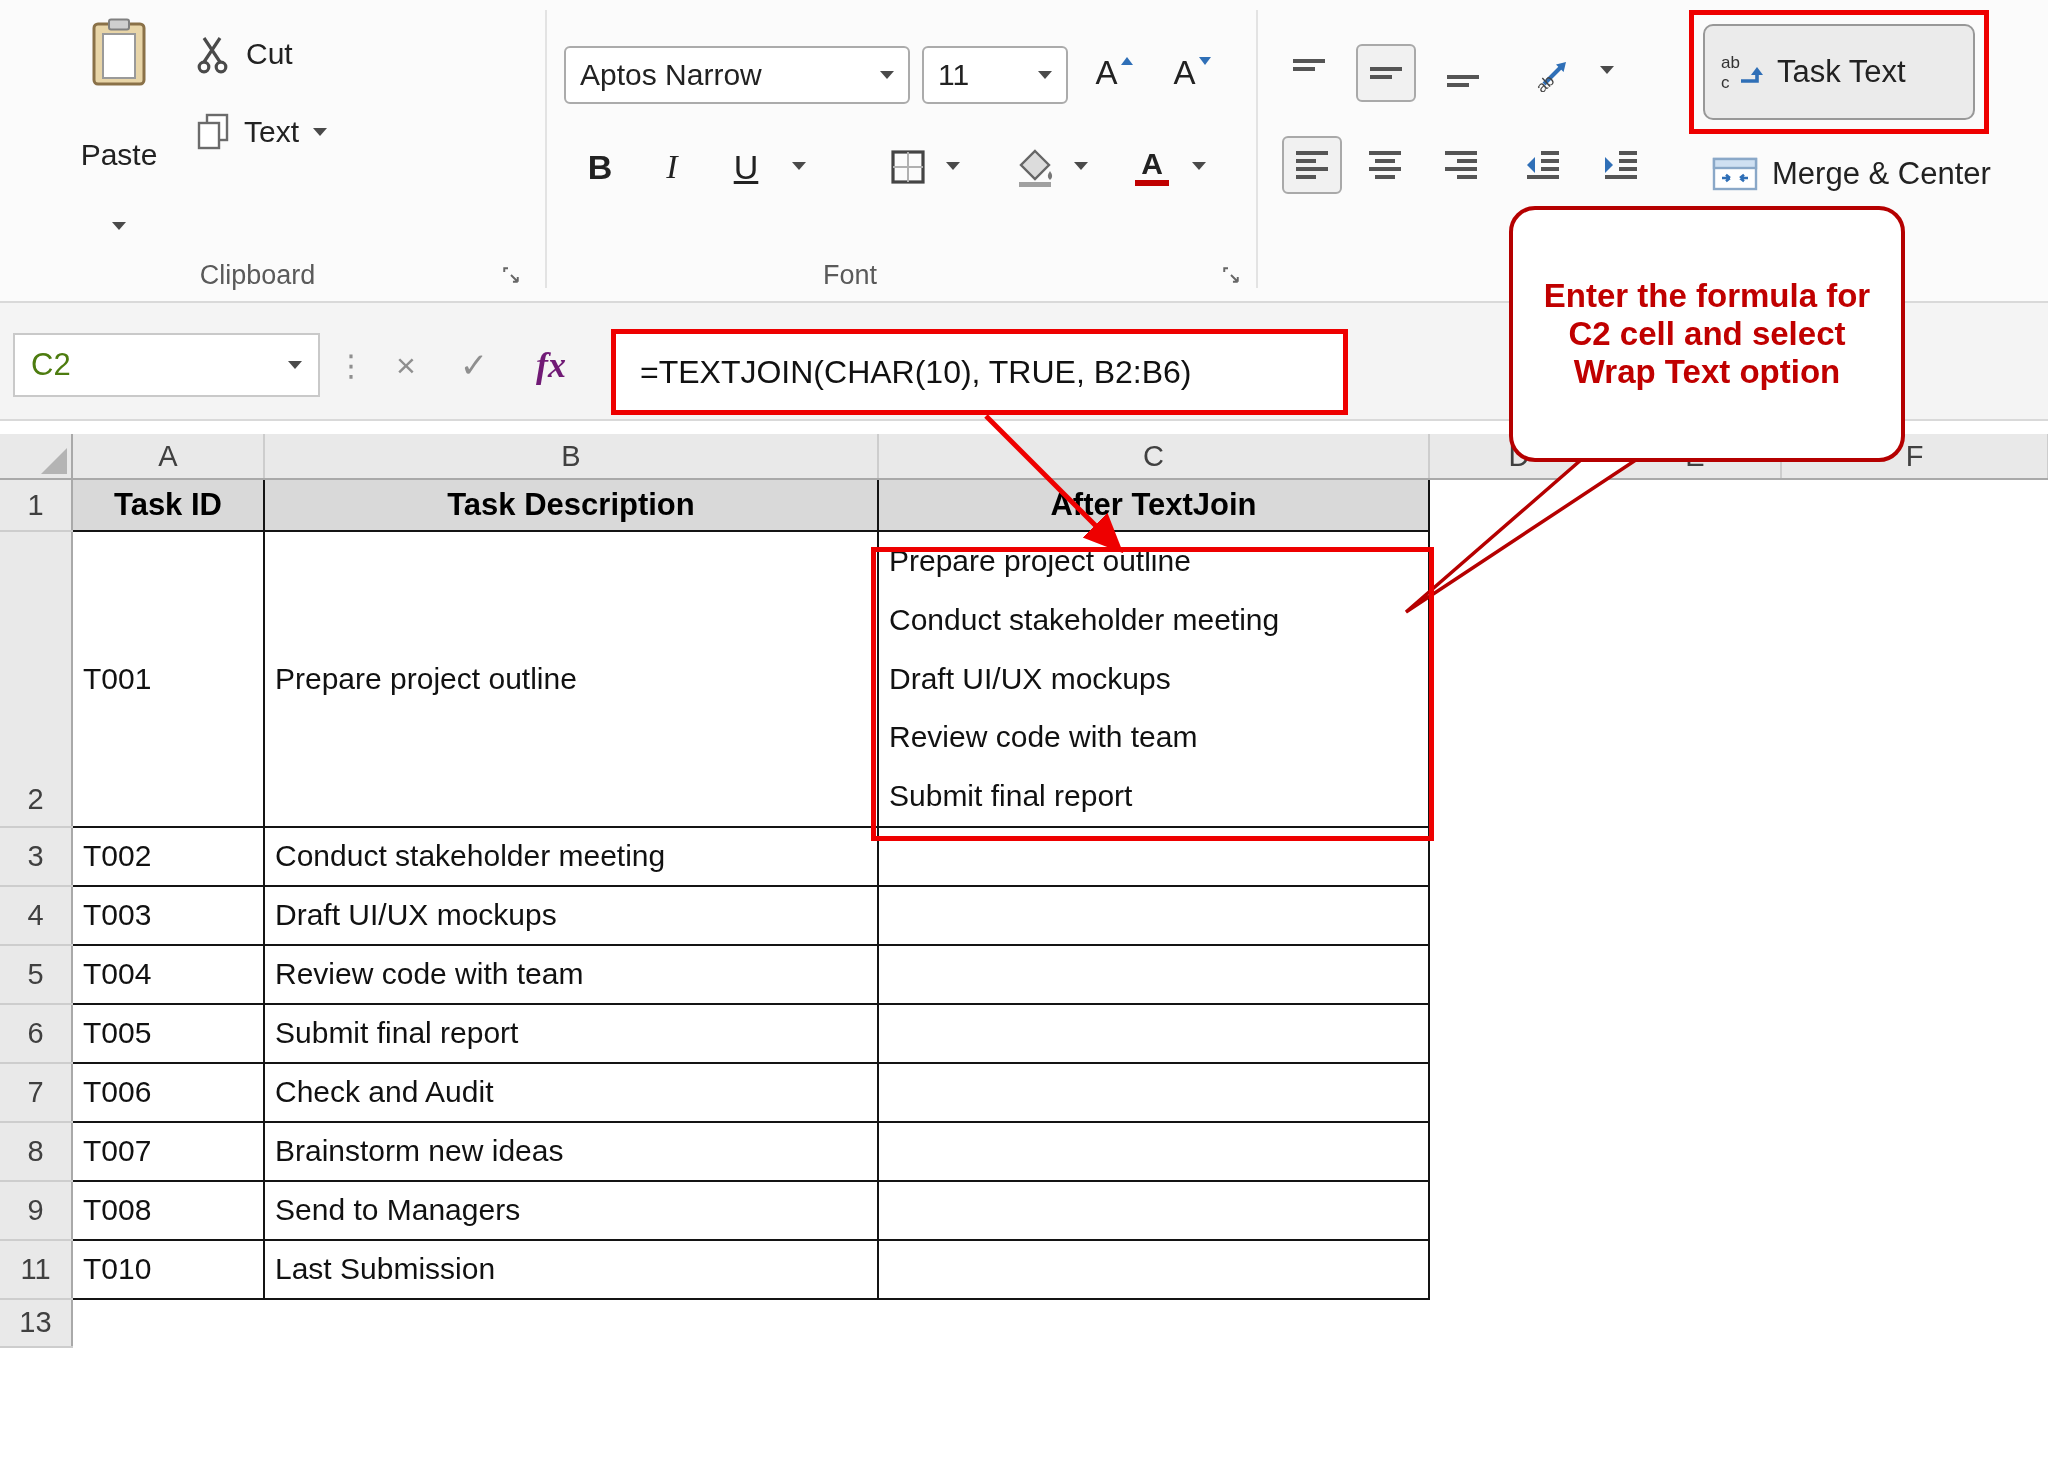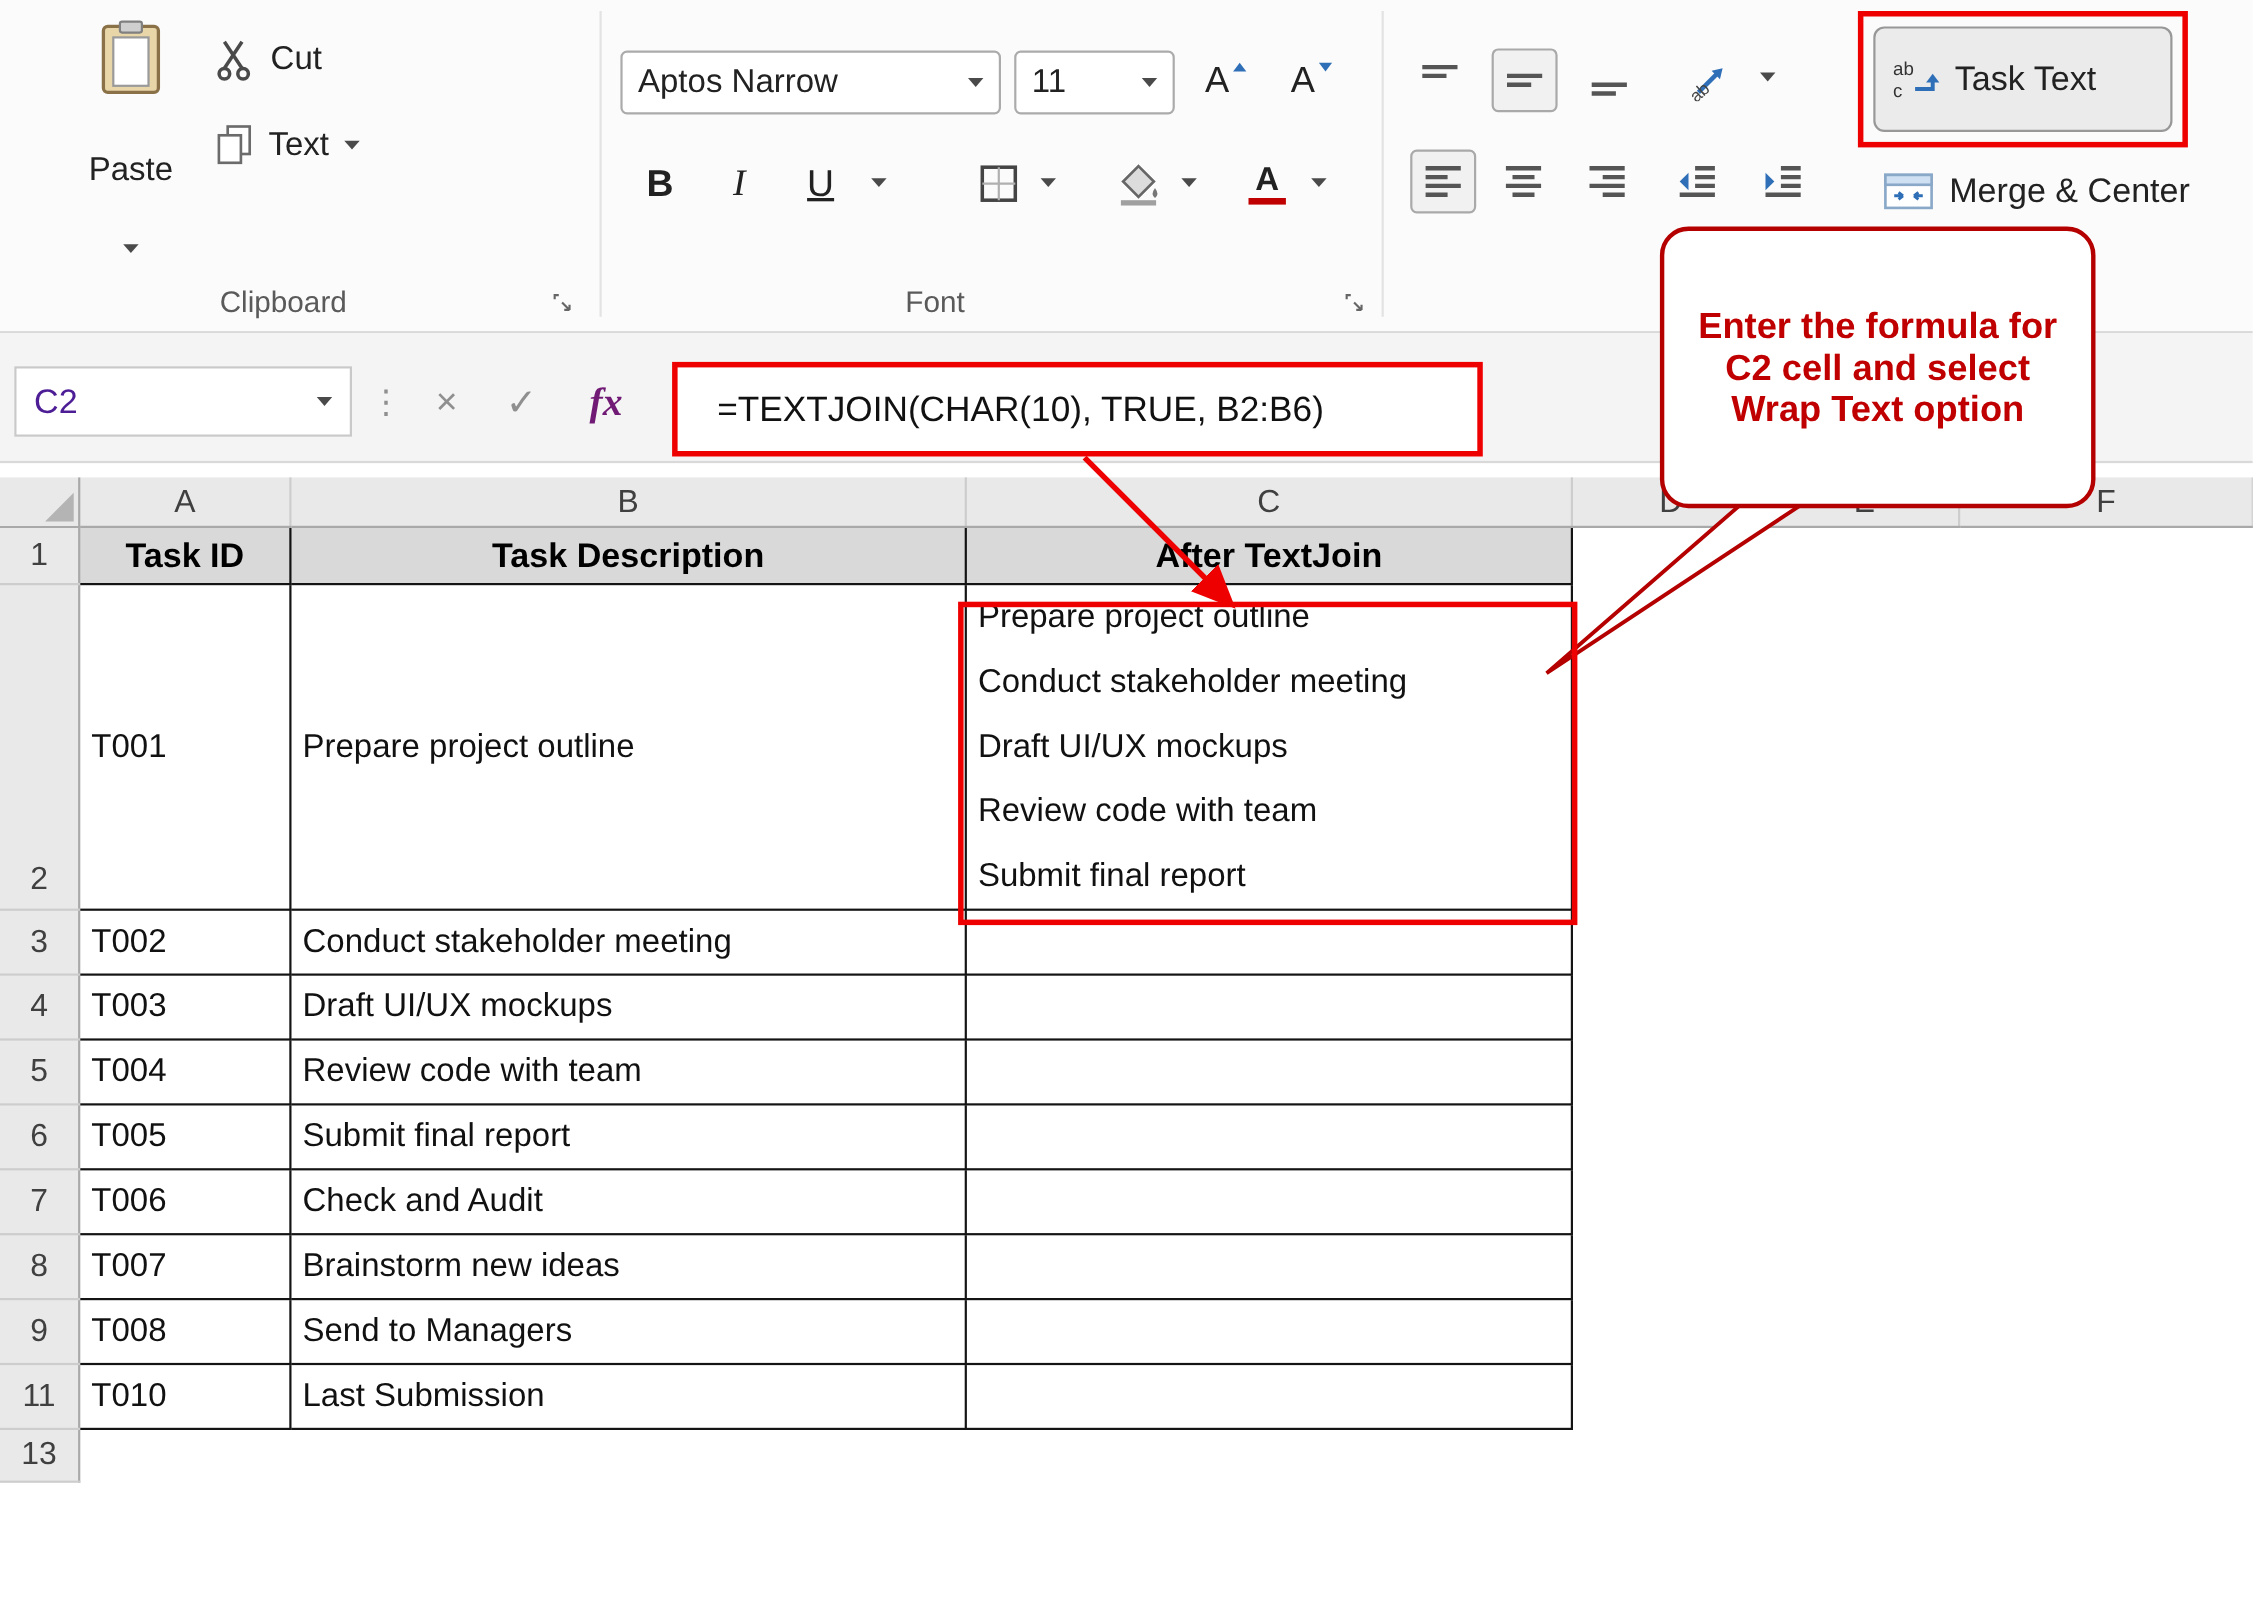--- a/index.html
+++ b/index.html
@@ -27,25 +27,25 @@
   .afA { font-size:33px; color:#222; }
   .caretup { width:0; height:0; border-left:6px solid transparent; border-right:6px solid transparent; border-bottom:8px solid #2f6fb7; transform:translateY(-12px); margin-left:3px; }
   .caretdn { width:0; height:0; border-left:6px solid transparent; border-right:6px solid transparent; border-top:8px solid #2f6fb7; transform:translateY(-12px); margin-left:3px; }
   .fc { display:flex; flex-direction:column; align-items:center; }
   .fcA { font-size:30px; font-weight:bold; line-height:32px; }
   .fcbar { width:34px; height:6px; background:#c00000; }
   .wrapbtn { position:absolute; display:flex; align-items:center; gap:12px; padding:0 14px; background:#ebebeb; border:2px solid #989898; border-radius:10px; }
 
   
   .fbar { position:absolute; left:0; top:303px; width:2048px; height:118px; background:#f4f4f4; border-bottom:2px solid #d9d9d9; }
-  .namebox { position:absolute; left:13px; top:30px; width:307px; height:64px; background:#fff; border:2px solid #c9c9c9; display:flex; align-items:center; font-size:31px; padding:0 16px; color:#4c1d95; }
+  .namebox { position:absolute; left:13px; top:30px; width:307px; height:64px; background:#fff; border:2px solid #c9c9c9; display:flex; align-items:center; font-size:31px; padding:0 16px; color:#4d7c0f; }
   .namebox .chev { margin-left:auto; }
   .fsym { position:absolute; top:30px; height:64px; display:flex; align-items:center; justify-content:center; color:#8f8f8f; font-size:34px; }
   .fx { font-family:"Liberation Serif", serif; font-style:italic; font-weight:bold; color:#701a75; font-size:36px; }
-  .fredbox { position:absolute; left:611px; top:26px; width:737px; height:86px; border:5px solid #ee0000; background:#fff; display:flex; align-items:center; padding:0 36px; font-size:32px; color:#111; white-space:nowrap; }
+  .fredbox { position:absolute; left:611px; top:26px; width:737px; height:86px; border:5px solid #ee0000; background:#fff; display:flex; align-items:center; padding:0 24px; font-size:32px; color:#111; white-space:nowrap; }
 
   
   .sheet { position:absolute; left:0; top:434px; }
   table.grid { border-collapse:collapse; table-layout:fixed; width:2048px; }
   th, td { padding:0; font-weight:normal; }
   .colhead { background:#e9e9e9; border-right:2px solid #cdcdcd; border-bottom:2px solid #a9a9a9; font-size:29px; color:#404040; text-align:center; vertical-align:middle; }
   .corner { background:#e9e9e9; border-right:2px solid #a9a9a9; border-bottom:2px solid #a9a9a9; position:relative; }
   .corner .tri { position:absolute; right:4px; bottom:4px; width:0; height:0; border-left:26px solid transparent; border-bottom:26px solid #b4b4b4; }
   .rowhead { background:#e9e9e9; border-right:2px solid #a9a9a9; border-bottom:2px solid #cdcdcd; font-size:29px; color:#404040; text-align:center; vertical-align:middle; }
   .rhb { vertical-align:bottom; padding-bottom:10px; }

